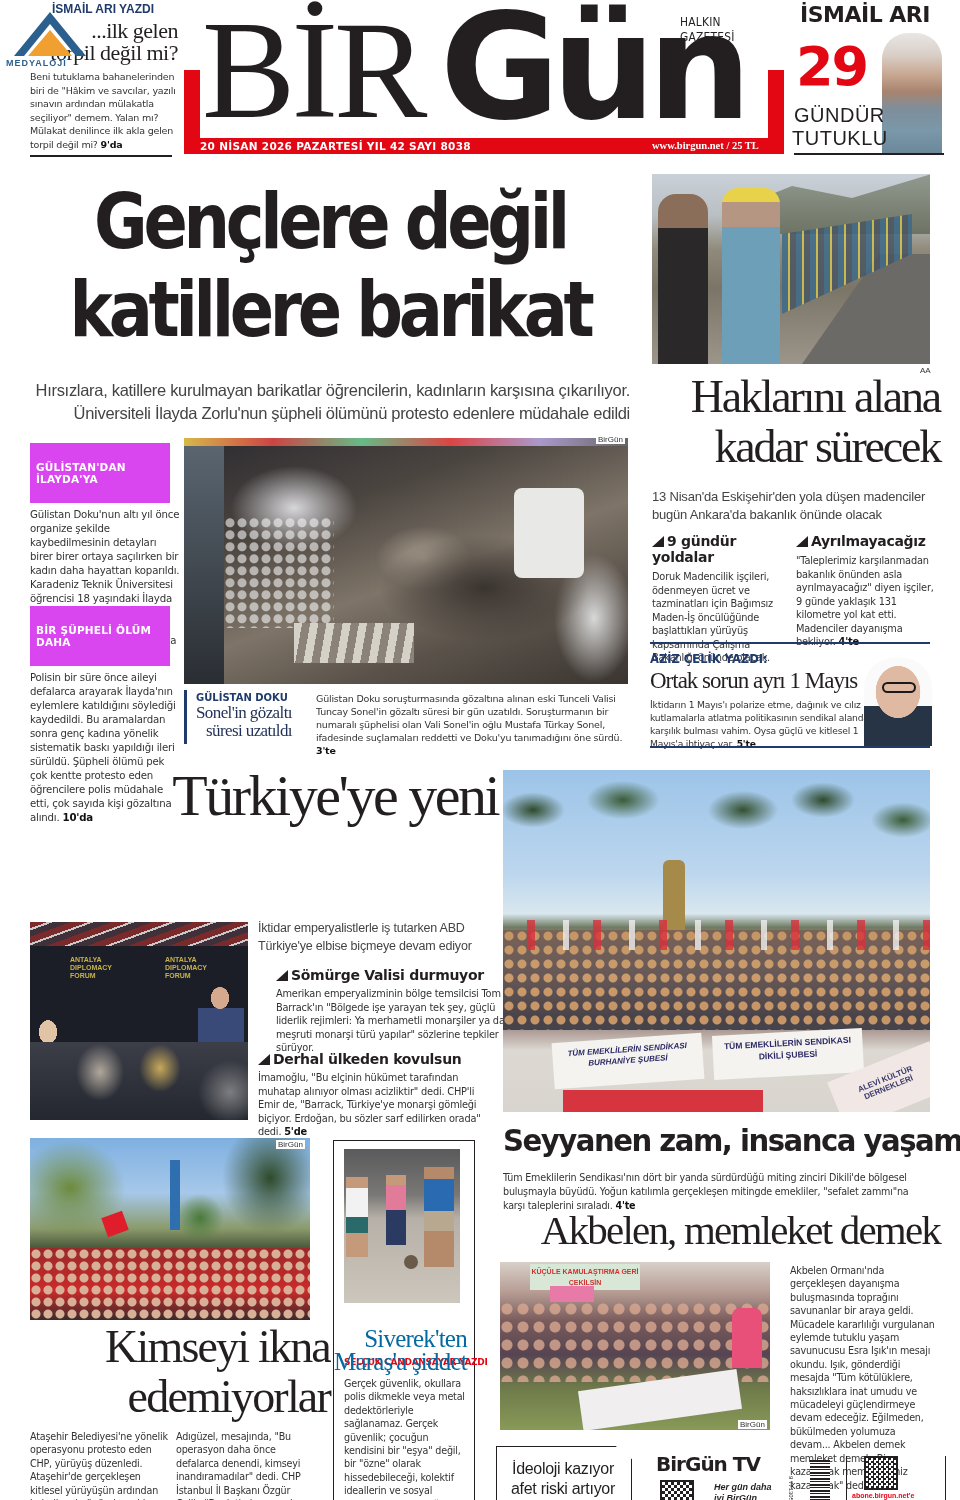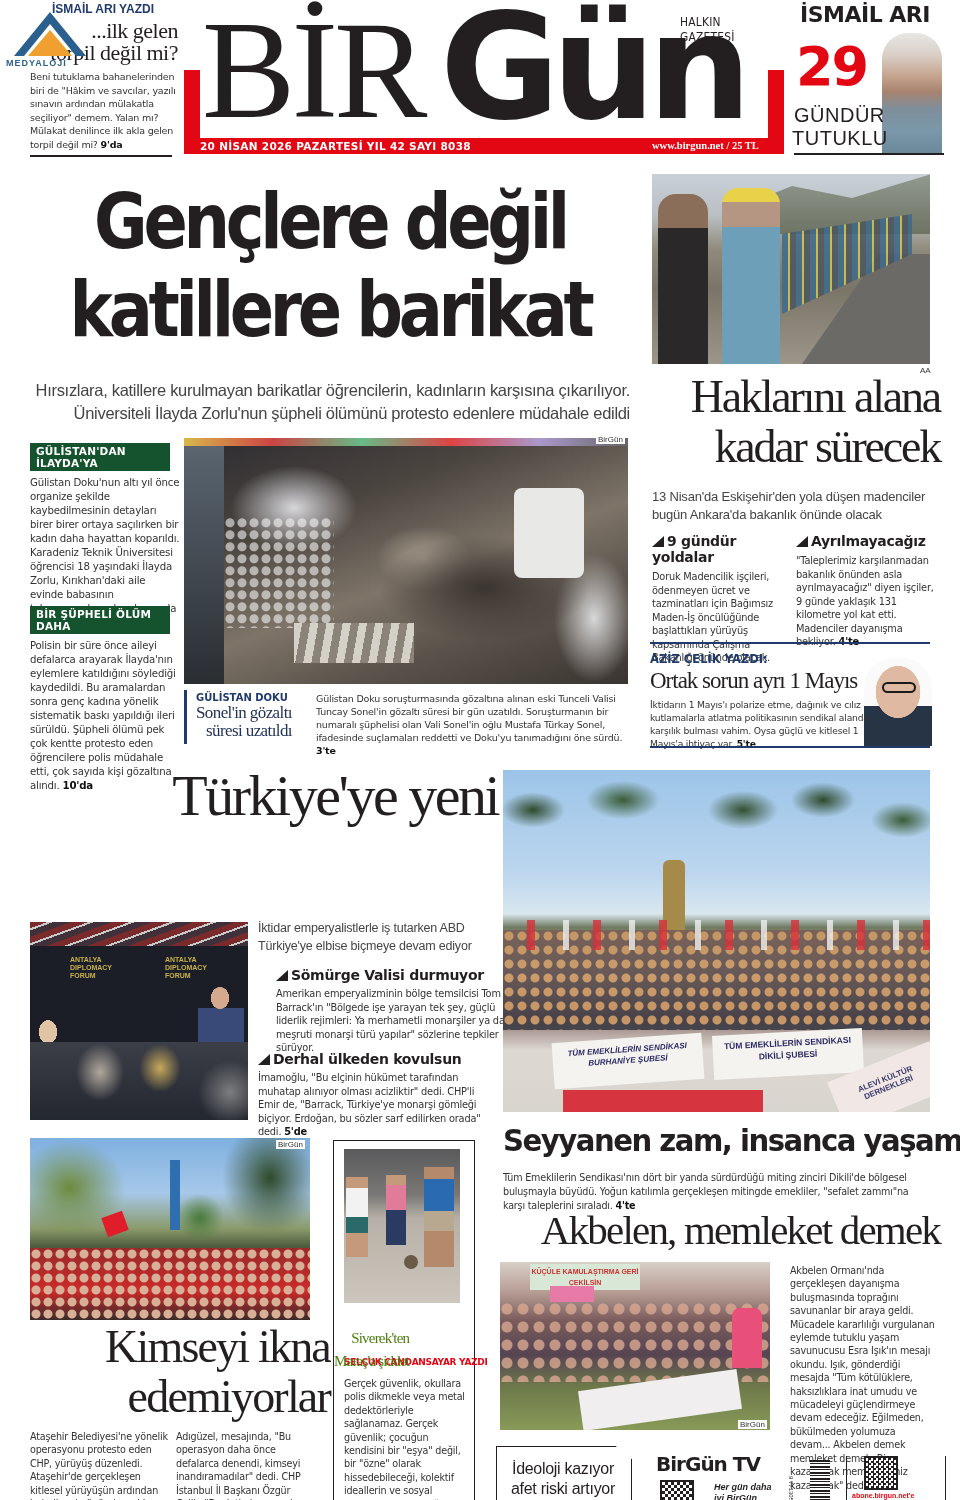--- a/index.html
+++ b/index.html
@@ -5,21 +5,21 @@
   * { box-sizing: border-box; margin: 0; padding: 0; }
   html, body { width: 960px; height: 1500px; overflow: hidden; background: #fff; }
   body { position: relative; font-family: "Liberation Sans", sans-serif; color: #231f20; }
   .abs { position: absolute; }
   .serif { font-family: "Liberation Serif", "DejaVu Serif", serif; text-align: right; }
   .navy { color: #1f3a6b; }
   .ph { position: absolute; overflow: hidden; }
   .credit { position: absolute; font-size: 8px; color: #333; background: #fff; padding: 0 2px; font-family: "Liberation Sans", sans-serif; }
   .body-text { font-size: 10.2px; line-height: 14px; color: #333; font-family: "DejaVu Sans", sans-serif; letter-spacing: -0.2px; }
   .body-text b { color: #111; }
-  .label-box { background: #14532d; color: #fff; font-weight: bold; font-size: 10.5px; padding: 2px 6px; letter-spacing: 0.2px; display:inline-block; font-family: "DejaVu Sans", sans-serif; }
+  .label-box { background: #d946ef; color: #fff; font-weight: bold; font-size: 10.5px; padding: 18px 6px; letter-spacing: 0.2px; display:inline-block; font-family: "DejaVu Sans", sans-serif; }
   .subhead { font-weight: bold; font-size: 14px; font-family: "DejaVu Sans", sans-serif; color: #231f20; letter-spacing: -0.3px; }
   .tri { display:inline-block; width:0; height:0; border-left: 12px solid transparent; border-bottom: 11px solid #231f20; margin-right: 3px; vertical-align: -1px; }
   .rule { position: absolute; background: #231f20; }
 </style>
 </head>
 <body>
 
 <div class="abs" style="left:6px;top:8px;width:88px;height:62px;z-index:5;">
   <svg width="88" height="62" viewBox="0 0 88 62">
     <polygon points="44,4 8,48 18,48 44,16 70,48 80,48" fill="#2b5f8e"></polygon>
@@ -239,21 +239,21 @@
 <div class="abs body-text" style="left:176px;top:1430px;width:140px;font-size:9.6px;line-height:13.4px;">Adıgüzel, mesajında, "Bu operasyon daha önce defalarca denendi, kimseyi inandıramadılar" dedi. CHP İstanbul İl Başkanı Özgür Çelik, "Devletin kurumsal çöküşünün</div>
 
 <div class="abs" style="left:333px;top:1140px;width:142px;height:365px;border:1.5px solid #231f20;border-bottom:none;">
   <div class="ph" style="left:10px;top:8px;width:116px;height:154px;background:linear-gradient(180deg,#5a5a5c 0%,#7a7876 30%,#b6b0a8 45%,#cdc6bc 100%);">
     <div class="abs" style="left:2px;top:28px;width:22px;height:80px;background:linear-gradient(180deg,#c49a7a 0 14%,#f2f2f2 14% 50%,#2a6a6a 50% 70%,#c49a7a 70%);"></div>
     <div class="abs" style="left:42px;top:26px;width:20px;height:70px;background:linear-gradient(180deg,#c49a7a 0 14%,#e27a9a 14% 50%,#2a3a60 50%);"></div>
     <div class="abs" style="left:80px;top:18px;width:30px;height:100px;background:linear-gradient(180deg,#b48a6a 0 12%,#2a6ab0 12% 44%,#b8a890 44% 64%,#b48a6a 64%);"></div>
     <div class="abs" style="left:60px;top:106px;width:14px;height:14px;border-radius:50%;background:#6a5a48;"></div>
   </div>
   <div class="abs" style="left:10px;top:172px;font-size:9px;font-weight:900;color:#e30613;letter-spacing:-0.3px;white-space:nowrap;font-family:'DejaVu Sans',sans-serif;margin-top:44px;">SELÇUK CANDANSAYAR YAZDI</div>
-  <div class="abs serif" style="left:0;top:186px;font-size:15px;line-height:23px;letter-spacing:-0.8px;color:#4d7c0f;">
+  <div class="abs serif" style="left:0;top:186px;font-size:25px;line-height:23px;letter-spacing:-0.8px;color:#0369a1;">
     <div>Siverek'ten</div>
     <div>Maraş'a şiddet</div>
   </div>
   <div class="abs body-text" style="left:10px;top:236px;width:124px;font-size:9.6px;line-height:13.4px;">Gerçek güvenlik, okullara polis dikmekle veya metal dedektörleriyle sağlanamaz. Gerçek güvenlik; çocuğun kendisini bir "eşya" değil, bir "özne" olarak hissedebileceği, kolektif ideallerin ve sosyal adaletin tesis edildiği bir hayatta</div>
 </div>
 
 <div class="abs" style="left:496px;top:1446px;width:136px;height:60px;border:1.5px solid #231f20;border-bottom:none;clip-path:polygon(0 0,88% 0,100% 22%,100% 100%,0 100%);">
   <div class="abs" style="left:0;top:12px;width:132px;text-align:center;font-size:16px;line-height:20px;color:#231f20;letter-spacing:-0.3px;">
     <div>İdeoloji kazıyor</div>
     <div>afet riski artıyor</div>

